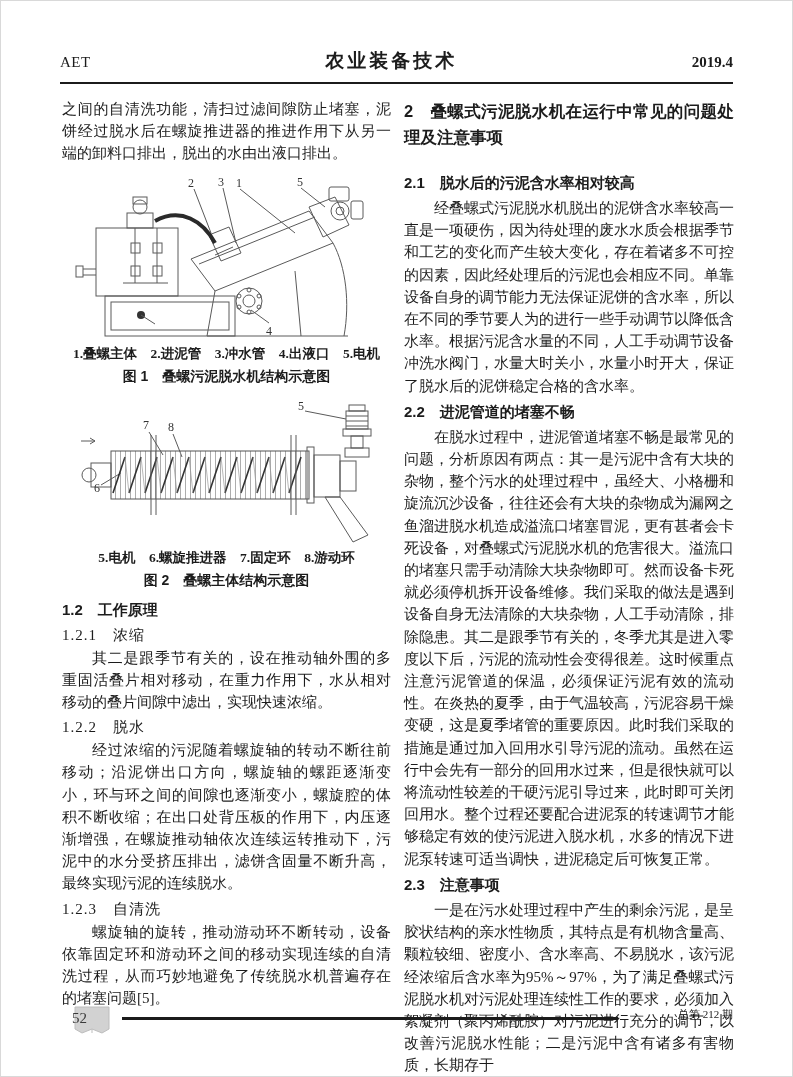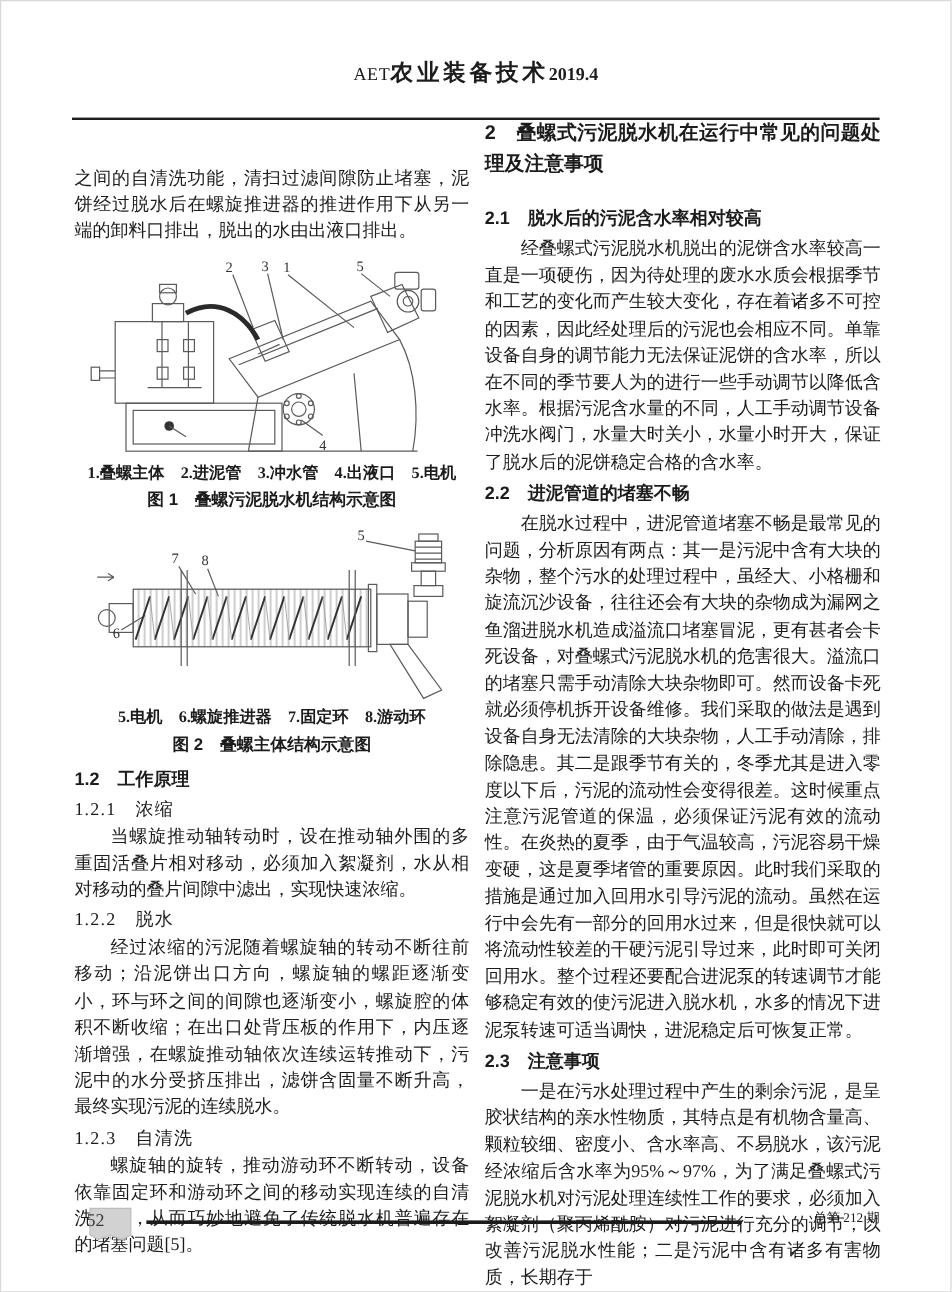--- a/index.html
+++ b/index.html
@@ -4,29 +4,29 @@
 <style>
   html,body{margin:0;padding:0;}
   body{
     width:793px;height:1077px;position:relative;background:#ffffff;
     font-family:"Liberation Serif",serif;color:#1c1c1c;
     box-shadow:inset 0 0 0 1px #d9d9d9;overflow:hidden;
   }
   
   .page-header{
     position:absolute;top:48px;left:60px;width:673px;
-    display:flex;justify-content:center;align-items:baseline;
-    border-bottom:2.5px solid #1b1b1b;padding-bottom:24px;
+    display:flex;justify-content:space-between;align-items:baseline;
+    border-bottom:2.5px solid #1b1b1b;padding-bottom:8px;
   }
   .hdr-left{font-size:15px;letter-spacing:.5px;}
   .hdr-center{font-family:"Liberation Sans",sans-serif;font-weight:bold;font-size:19px;letter-spacing:3px;}
   .hdr-right{font-size:15px;font-weight:bold;}
   
   .col{position:absolute;top:98px;width:329px;}
-  .col-left{left:62px;margin-top:40px;}
+  .col-left{left:62px;}
   .col-right{left:404px;width:330px;}
   .para{
     font-size:15px;line-height:22.2px;text-align:justify;
     text-indent:2em;margin:0;word-break:break-all;
   }
   .para.no-indent{text-indent:0;}
   .h2{
     font-family:"Liberation Sans",sans-serif;font-weight:bold;
     font-size:16.5px;line-height:26px;margin:0 0 22px 0;text-align:justify;
   }
@@ -209,21 +209,21 @@
         <text class="callout" x="34" y="97" text-anchor="middle">6</text>
       </g>
     </svg>
     <div class="fig-legend">5.电机　6.螺旋推进器　7.固定环　8.游动环</div>
     <div class="fig-caption">图 2　叠螺主体结构示意图</div>
   </div>
 
   <div class="h3">1.2　工作原理</div>
 
   <div class="h4">1.2.1　浓缩</div>
-  <p class="para">当螺旋推动轴转动时，设在推动轴外围的多重固活叠片相对移动，必须加入絮凝剂，水从相对移动的叠片间隙中滤出，实现快速浓缩。</p>
+  <p class="para">其二是跟季节有关的，设在推动轴外围的多重固活叠片相对移动，在重力作用下，水从相对移动的叠片间隙中滤出，实现快速浓缩。</p>
 
   <div class="h4">1.2.2　脱水</div>
   <p class="para">经过浓缩的污泥随着螺旋轴的转动不断往前移动；沿泥饼出口方向，螺旋轴的螺距逐渐变小，环与环之间的间隙也逐渐变小，螺旋腔的体积不断收缩；在出口处背压板的作用下，内压逐渐增强，在螺旋推动轴依次连续运转推动下，污泥中的水分受挤压排出，滤饼含固量不断升高，最终实现污泥的连续脱水。</p>
 
   <div class="h4">1.2.3　自清洗</div>
   <p class="para">螺旋轴的旋转，推动游动环不断转动，设备依靠固定环和游动环之间的移动实现连续的自清洗过程，从而巧妙地避免了传统脱水机普遍存在的堵塞问题[5]。</p>
 
 </div>
 
 <div class="col col-right">

